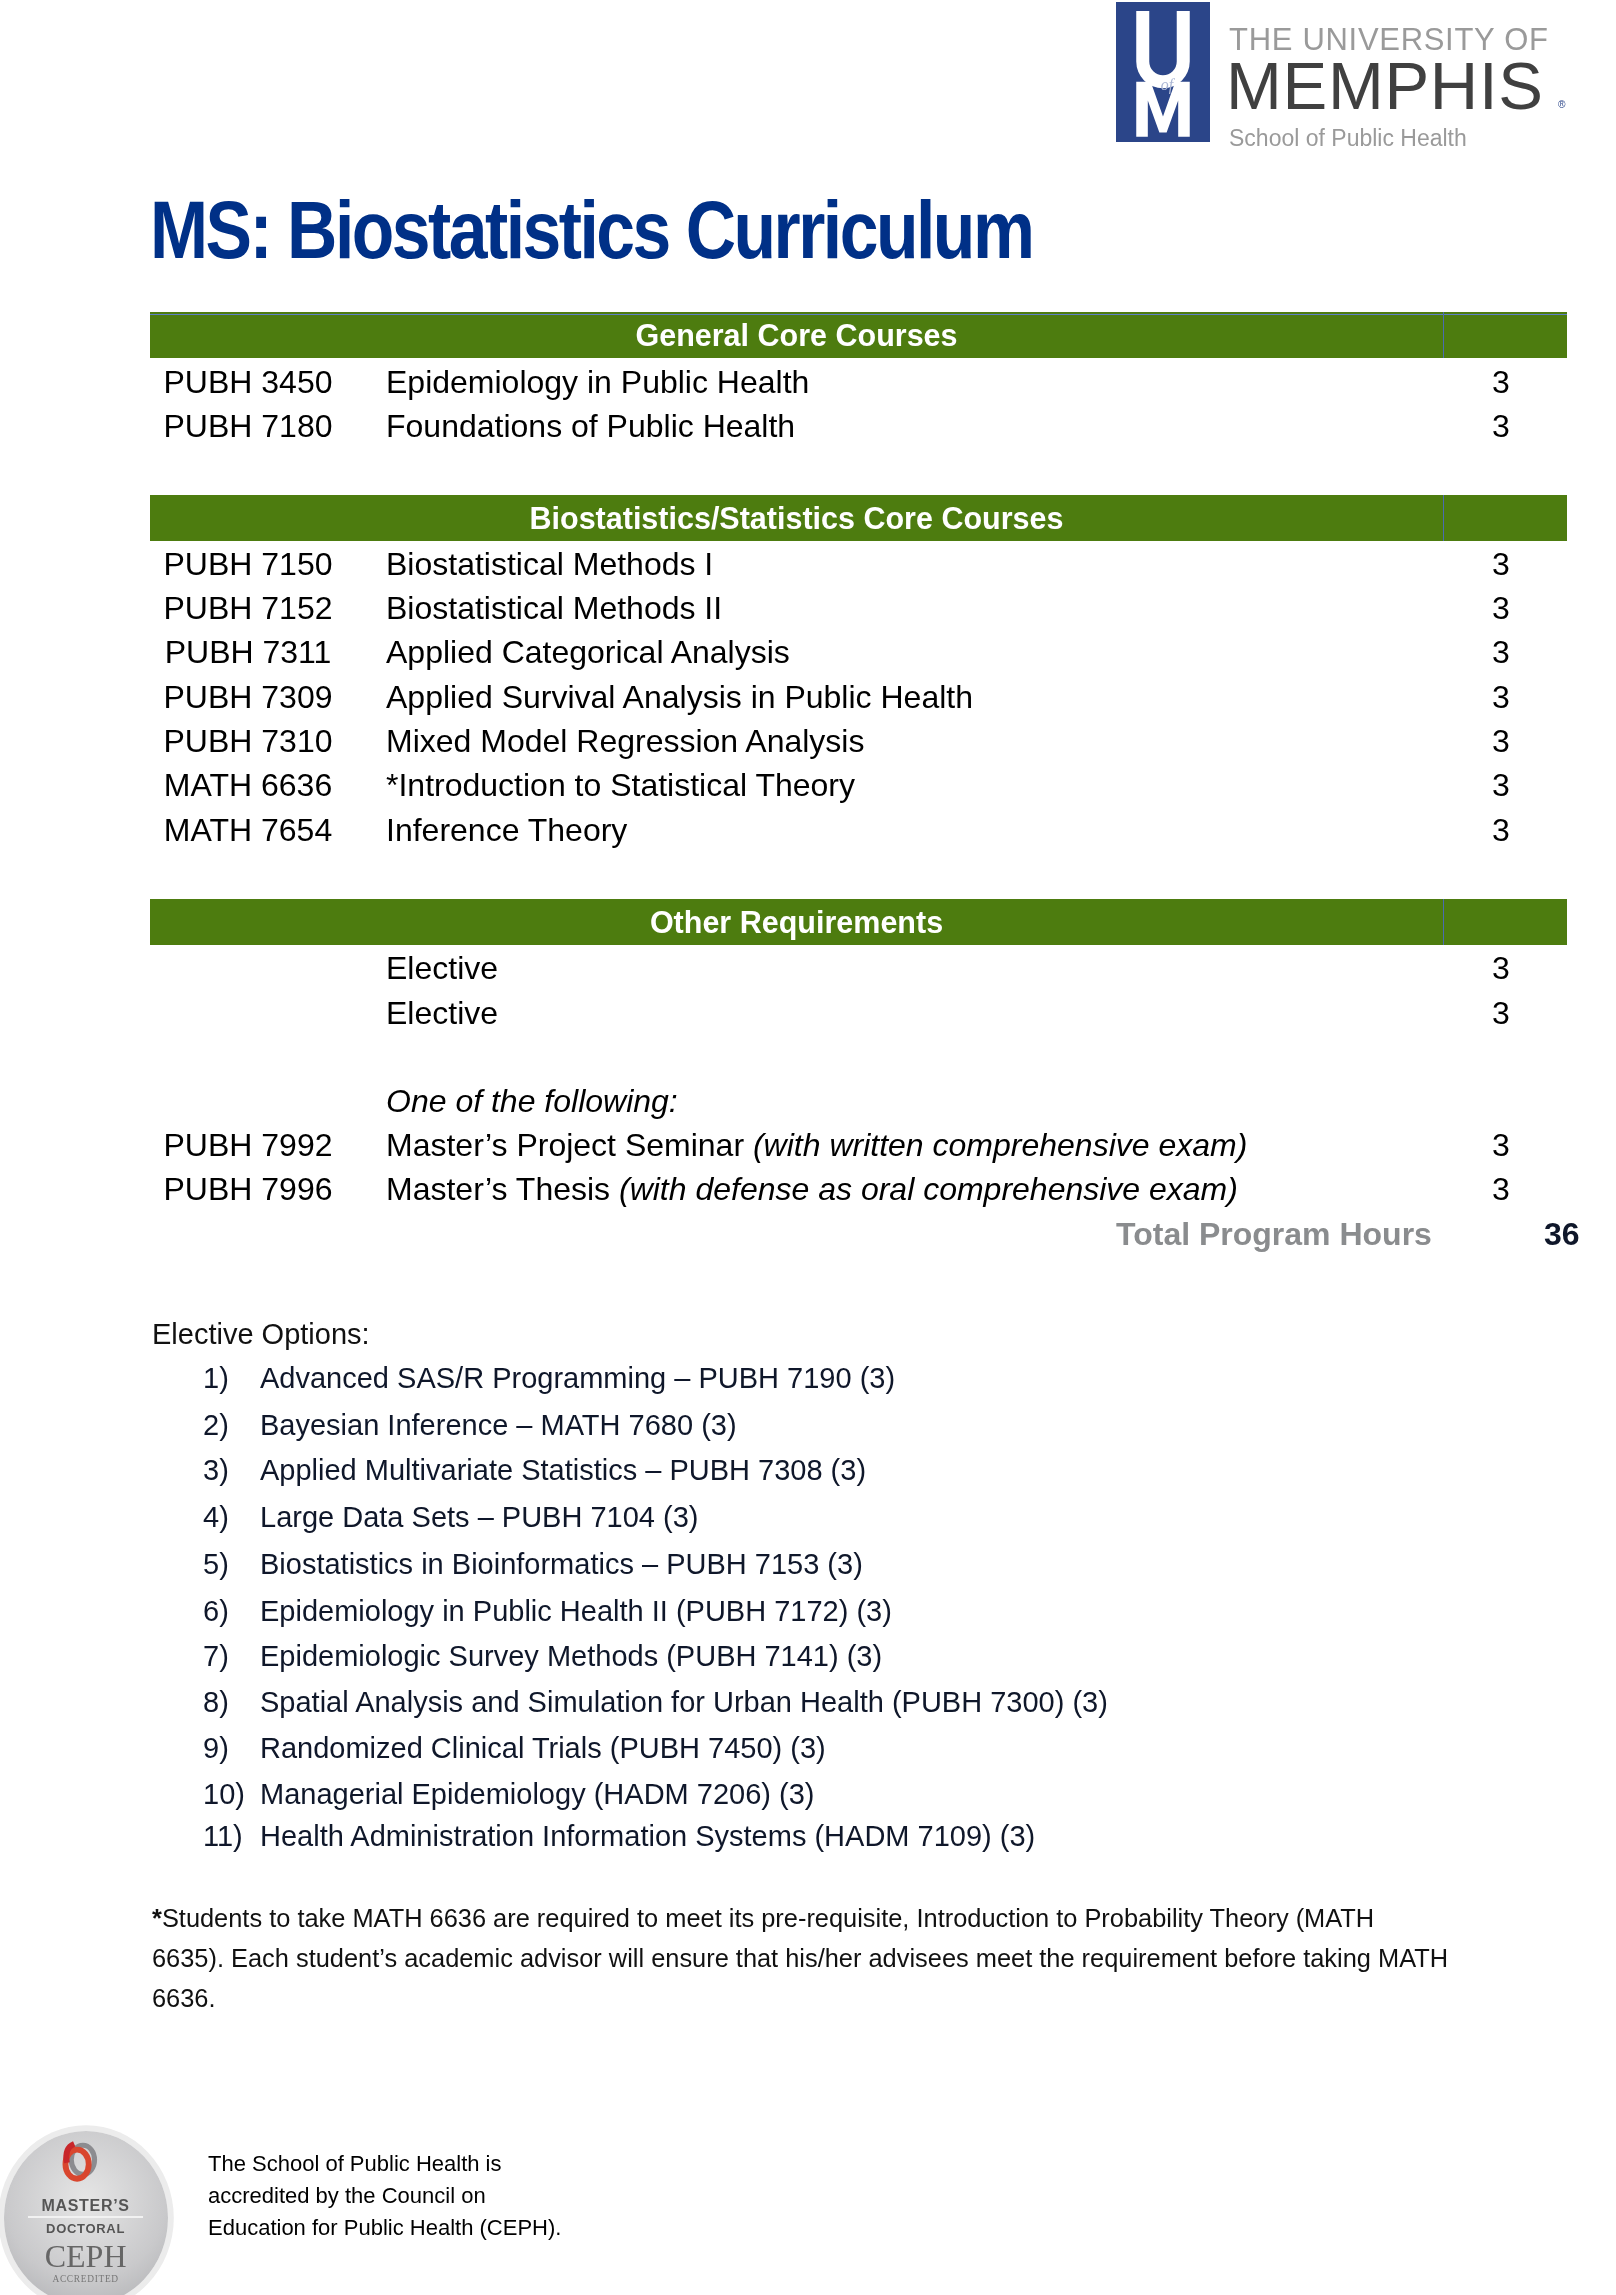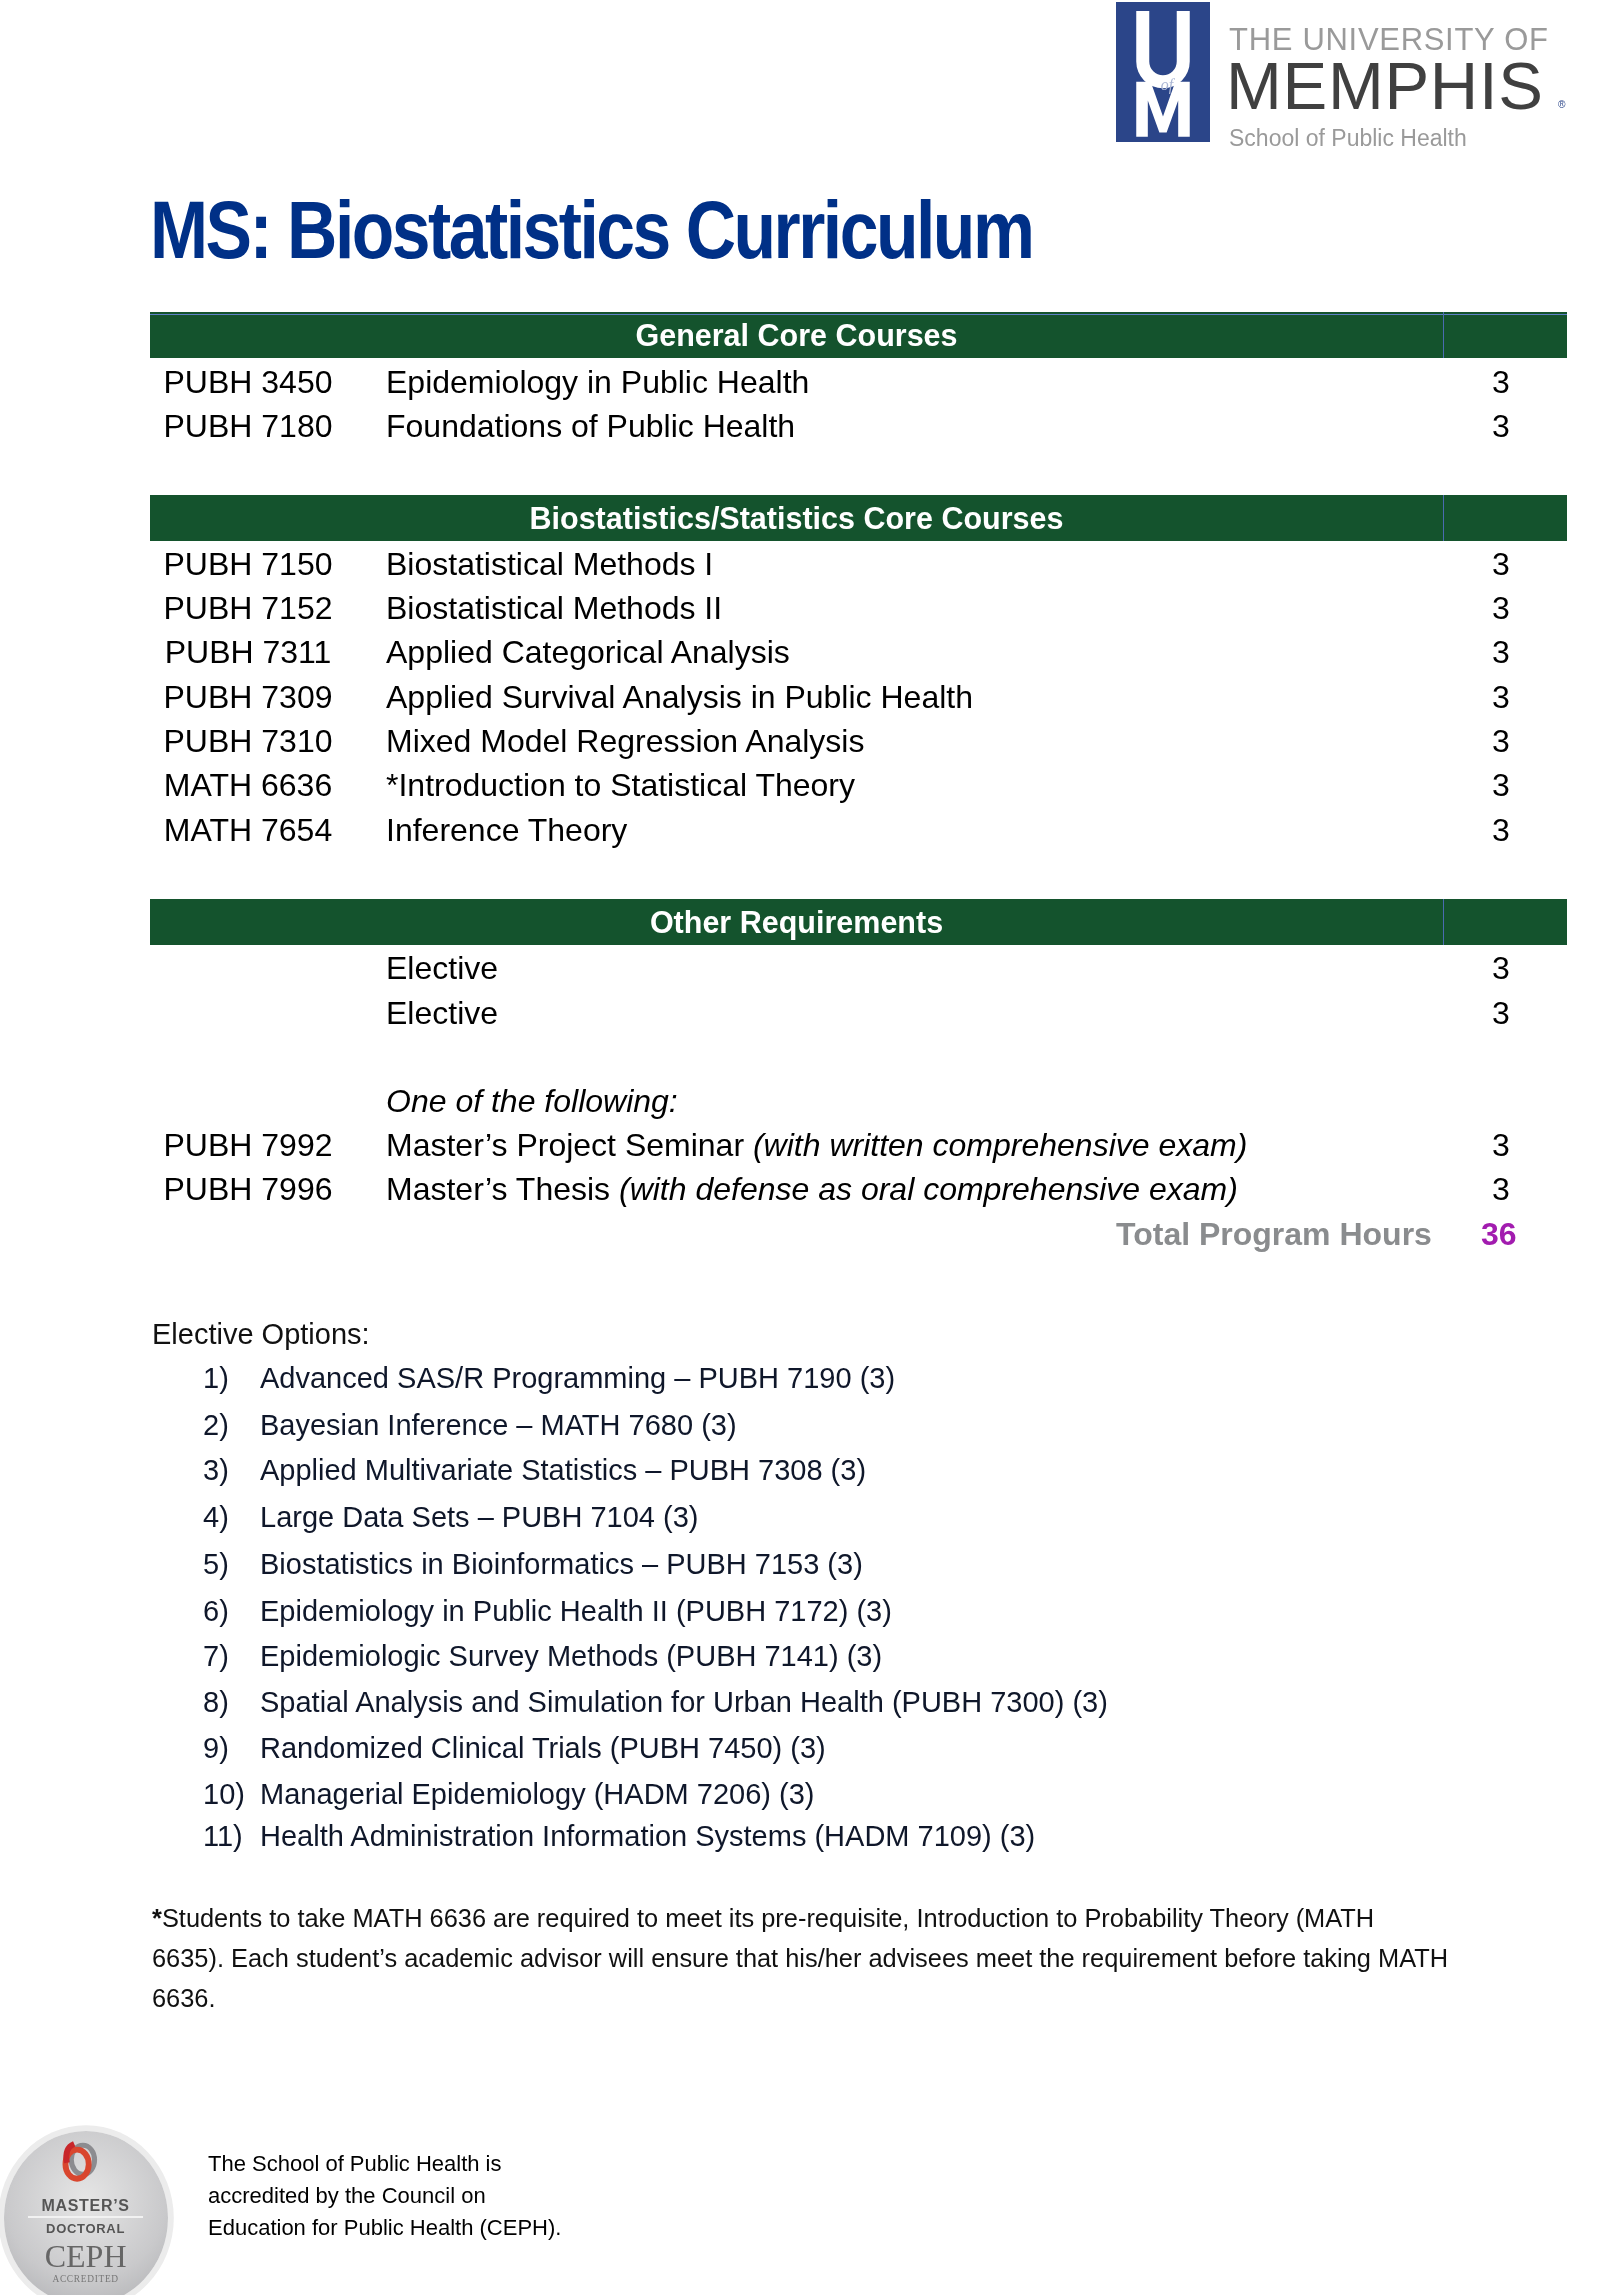--- a/index.html
+++ b/index.html
@@ -12,36 +12,36 @@
   .logo-line1 { left: 1229px; top: 22px; font-size: 31px; color: #9a9a9a; letter-spacing: 0.7px; white-space: nowrap; }
   .logo-line2 { left: 1226px; top: 52px; font-size: 67px; color: #404040; letter-spacing: 0.7px; line-height: 1; white-space: nowrap; }
   .logo-reg { left: 1558px; top: 99px; font-size: 10.2px; color: #2b4589; }
   .logo-line3 { left: 1229px; top: 125px; font-size: 23px; color: #9a9a9a; white-space: nowrap; }
 
   
   .title { left: 150px; top: 190px; font-size: 81px; font-weight: bold; color: #003087;
            letter-spacing: -2.9px; line-height: 1; white-space: nowrap; transform: scaleX(0.86); transform-origin: left top; }
 
   
-  .bar { left: 150px; width: 1417px; height: 46px; background: #14532d; }
+  .bar { left: 150px; width: 1417px; height: 46px; background: #4d7c0f; }
   .bar .bar-label { position: absolute; left: 0; width: 1293px; top: 0; height: 46px; line-height: 46px;
                     text-align: center; color: #fff; font-weight: bold; font-size: 30.5px; white-space: nowrap; }
   .bar .bar-divider { position: absolute; left: 1293px; top: 0; width: 0.7px; height: 46px; background: #4a6bb0; }
   .bar .bar-topline { position: absolute; left: 0; top: 1.5px; width: 100%; height: 0.7px; background: #5d7fc4; }
 
   
   .row { left: 150px; width: 1417px; height: 44px; font-size: 32px; line-height: 44px; white-space: nowrap; }
   .row .code { position: absolute; left: 0; width: 196px; text-align: center; }
   .row .name { position: absolute; left: 236px; }
   .row .credits { position: absolute; left: 1329px; width: 44px; text-align: center; }
   .row .name i { font-style: italic; }
   .italic { font-style: italic; }
 
   .total { left: 1116px; font-size: 32px; font-weight: bold; color: #8a8c8e; line-height: 44px; white-space: nowrap; }
-  .total-val { left: 1481px; font-size: 32px; font-weight: bold; color: #a21caf; line-height: 44px; }
+  .total-val { left: 1544px; font-size: 32px; font-weight: bold; color: #0f172a; line-height: 44px; }
 
   
   .opts-title { left: 152px; font-size: 29px; line-height: 44px; color: #111; }
   .opt { left: 203px; font-size: 29px; line-height: 44px; color: #0f172a; white-space: nowrap; }
   .opt .num { display: inline-block; width: 57px; }
 
   
   .footnote { left: 152px; width: 1423px; font-size: 25.4px; line-height: 40px; color: #111; }
   .footnote b { font-weight: bold; }
 

